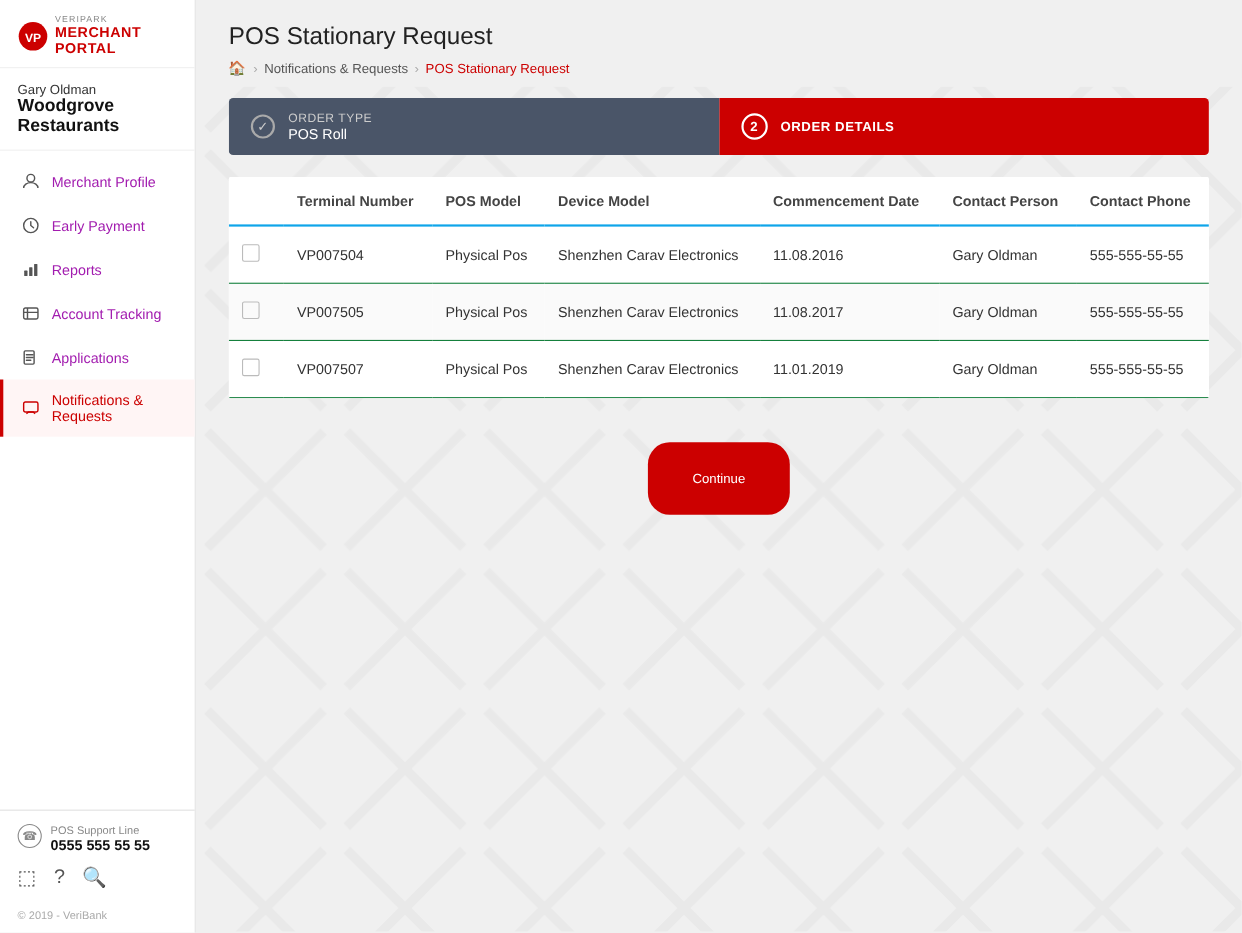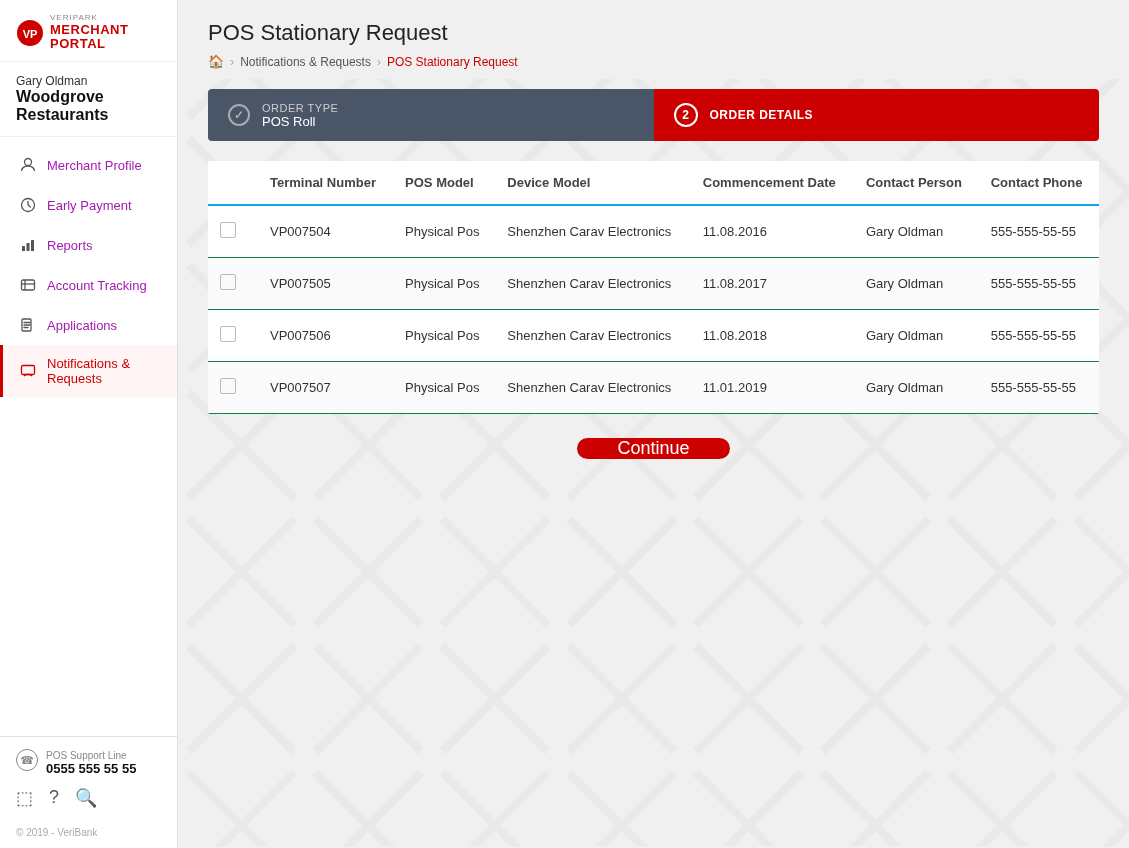--- a/index.html
+++ b/index.html
@@ -271,24 +271,25 @@
     .continue-wrap {
       display: flex;
       justify-content: center;
       margin-top: 24px;
     }
     .continue-btn {
       background: #cc0000;
       color: #fff;
       border: none;
       border-radius: 20px;
-      padding: 0 40px;
-      font-size: 18px;
+      padding: 26px 40px;
+      font-size: 12px;
       cursor: pointer;
       font-weight: 500;
+      margin-top: 16px;
     }
 
     
     .watermark {
       position: absolute;
       bottom: 0;
       right: 0;
       width: 100%;
       height: 100%;
       pointer-events: none;
@@ -465,29 +466,20 @@
     <td><span class="row-checkbox"></span></td>
     <td>VP007505</td>
     <td>Physical Pos</td>
     <td>Shenzhen Carav Electronics</td>
     <td>11.08.2017</td>
     <td>Gary Oldman</td>
     <td>555-555-55-55</td>
   </tr>
               <tr>
     <td><span class="row-checkbox"></span></td>
-    <td>VP007506</td>
-    <td>Physical Pos</td>
-    <td>Shenzhen Carav Electronics</td>
-    <td>11.08.2018</td>
-    <td>Gary Oldman</td>
-    <td>555-555-55-55</td>
-  </tr>
-              <tr>
-    <td><span class="row-checkbox"></span></td>
     <td>VP007507</td>
     <td>Physical Pos</td>
     <td>Shenzhen Carav Electronics</td>
     <td>11.01.2019</td>
     <td>Gary Oldman</td>
     <td>555-555-55-55</td>
   </tr>
             </tbody>
         </table>
       </div>

